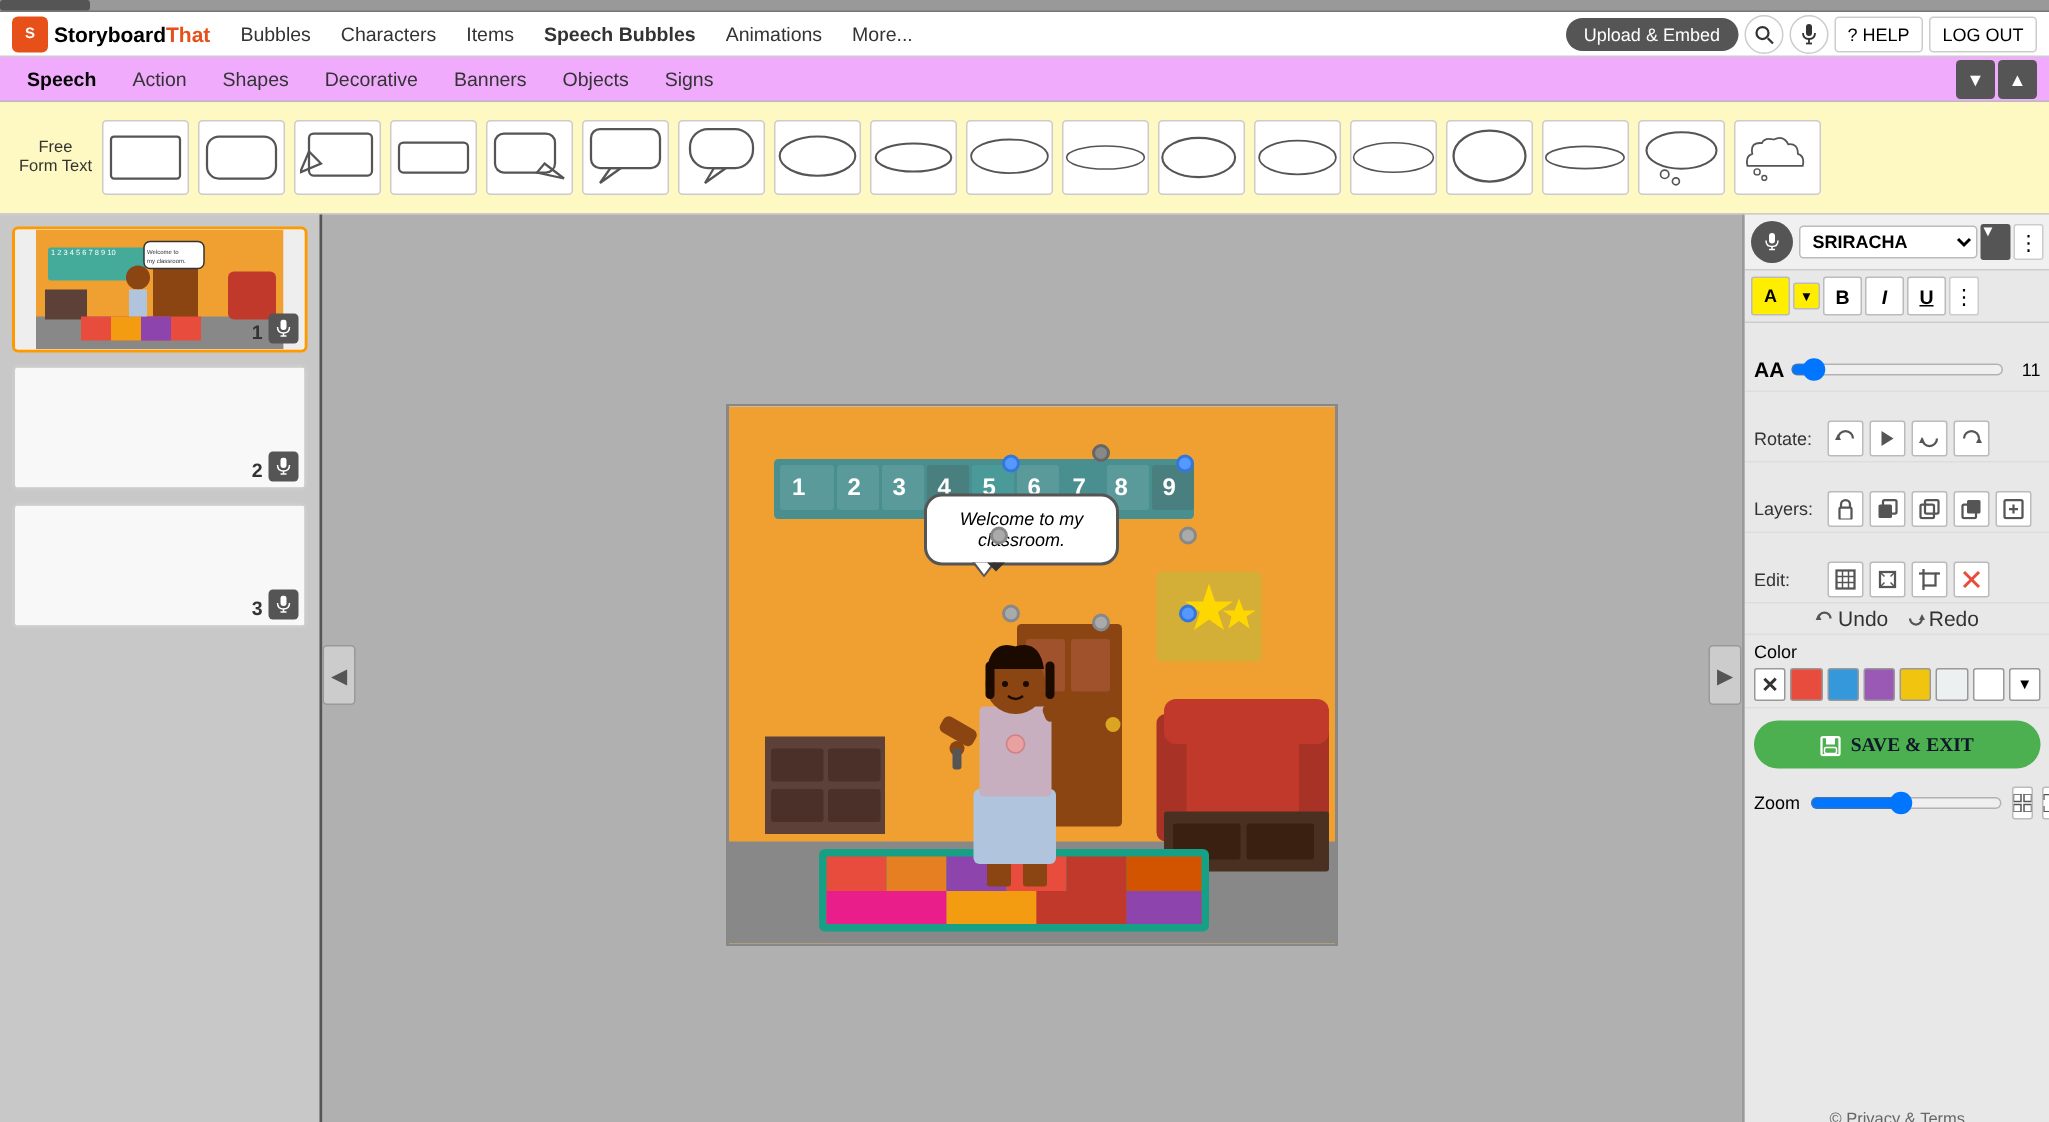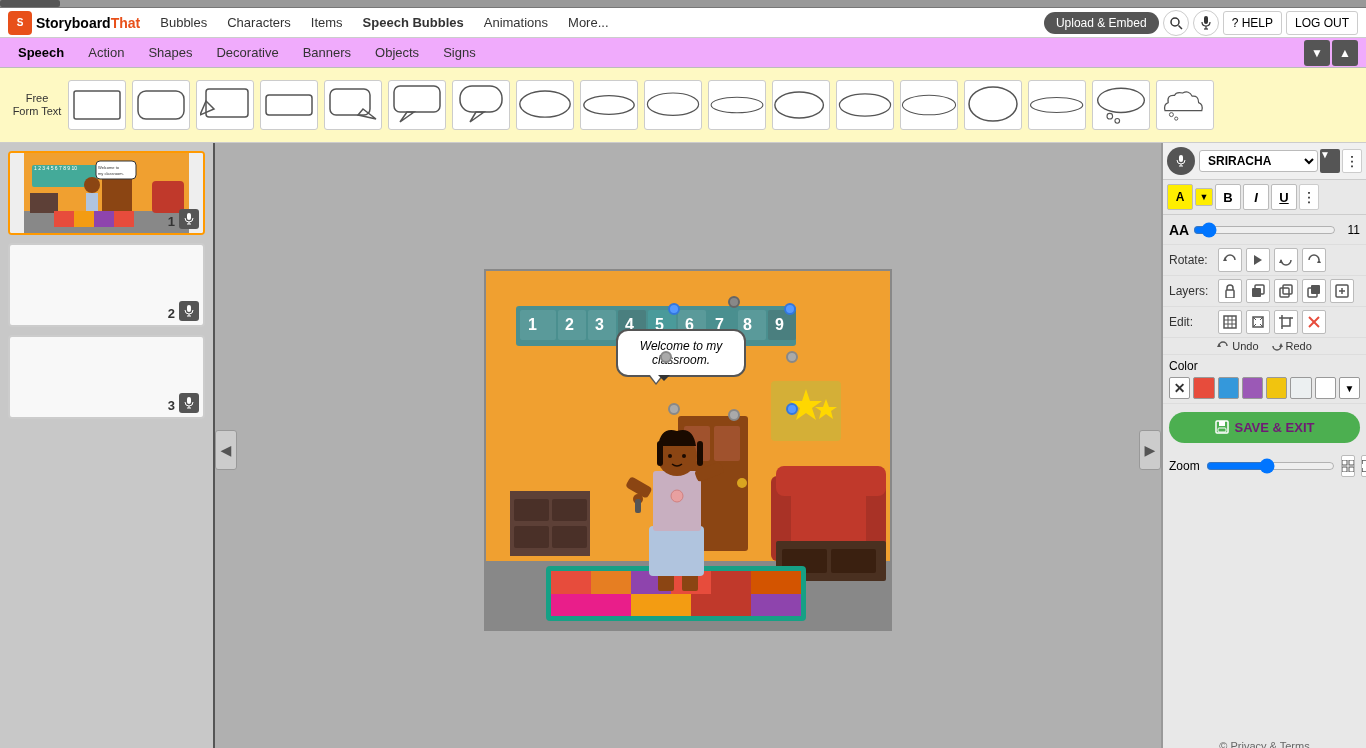--- a/index.html
+++ b/index.html
@@ -128,49 +128,49 @@
       width: 26px; height: 26px; border: 1px solid #bbb; background: white;
       cursor: pointer; border-radius: 2px; font-size: 13px; font-weight: bold;
       display: flex; align-items: center; justify-content: center;
     }
     #color-a-btn { background: #ffee00; font-size: 12px; font-weight: bold; }
     #font-size-slider { flex: 1; }
     #font-size-val { font-size: 12px; min-width: 20px; text-align: right; }
 
     .panel-row {
       display: flex; align-items: center; padding: 3px 6px;
-      border-bottom: 1px solid #ddd; gap: 4px; min-height: 30px;
+      border-bottom: 1px solid #ddd; gap: 4px; min-height: 30px; margin-top: 16px;
     }
     .panel-label { font-size: 12px; color: #333; min-width: 45px; }
     .panel-icon-btn {
       width: 24px; height: 24px; background: white; border: 1px solid #bbb;
       cursor: pointer; border-radius: 2px; display: flex; align-items: center;
       justify-content: center; font-size: 11px;
     }
 
     
     #colors-section { padding: 4px 6px; border-bottom: 1px solid #ddd; }
     #colors-label { font-size: 12px; margin-bottom: 4px; }
     #color-swatches { display: flex; gap: 3px; align-items: center; }
     .color-swatch {
       width: 22px; height: 22px; border: 1px solid #999; cursor: pointer; border-radius: 2px;
     }
     .color-x { width: 22px; height: 22px; border: 1px solid #999; cursor: pointer; background: white; display: flex; align-items: center; justify-content: center; font-size: 14px; font-weight: bold; color: #333; border-radius: 2px; }
     #color-dropdown { width: 22px; height: 22px; background: white; border: 1px solid #999; cursor: pointer; border-radius: 2px; display: flex; align-items: center; justify-content: center; font-size: 10px; }
 
     
     #save-btn {
-      margin: 8px 6px; background: #4caf50; color: #701a75; border: none;
+      margin: 8px 6px; background: #4caf50; color: #0f172a; border: none;
       padding: 8px 12px; border-radius: 20px; cursor: pointer; font-size: 13px;
-      font-weight: bold; display: flex; align-items: flex-start; justify-content: center; gap: 6px;
+      font-weight: bold; display: flex; align-items: flex-end; justify-content: center; gap: 6px; font-family: Liberation Serif, serif;
     }
 
     
     #undo-redo-row { display: flex; align-items: center; justify-content: center; gap: 12px; padding: 2px 6px; border-bottom: 1px solid #ddd; }
-    .undo-redo-btn { background: none; border: none; cursor: pointer; font-size: 11px; display: flex; align-items: center; gap: 3px; color: #333; }
+    .undo-redo-btn { background: none; border: none; cursor: pointer; font-size: 14px; display: flex; align-items: center; gap: 3px; color: #333; }
 
     
     #zoom-row { display: flex; align-items: center; padding: 4px 6px; gap: 6px; }
     #zoom-label { font-size: 12px; }
     #zoom-slider { flex: 1; }
     .zoom-icon-btn { width: 22px; height: 22px; border: 1px solid #bbb; background: white; cursor: pointer; border-radius: 2px; display: flex; align-items: center; justify-content: center; font-size: 11px; }
 
     
     #privacy-footer { text-align: center; font-size: 11px; color: #666; padding: 4px; margin-top: auto; }
 

